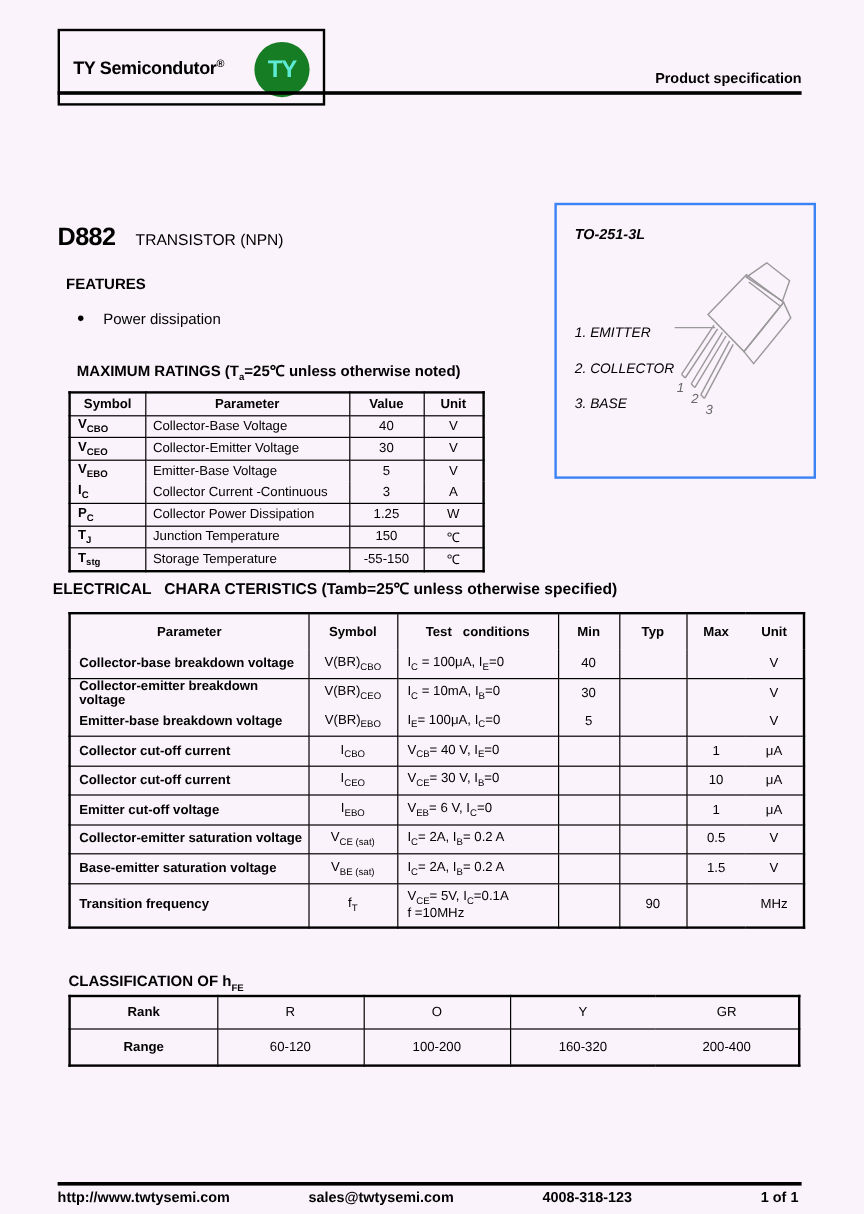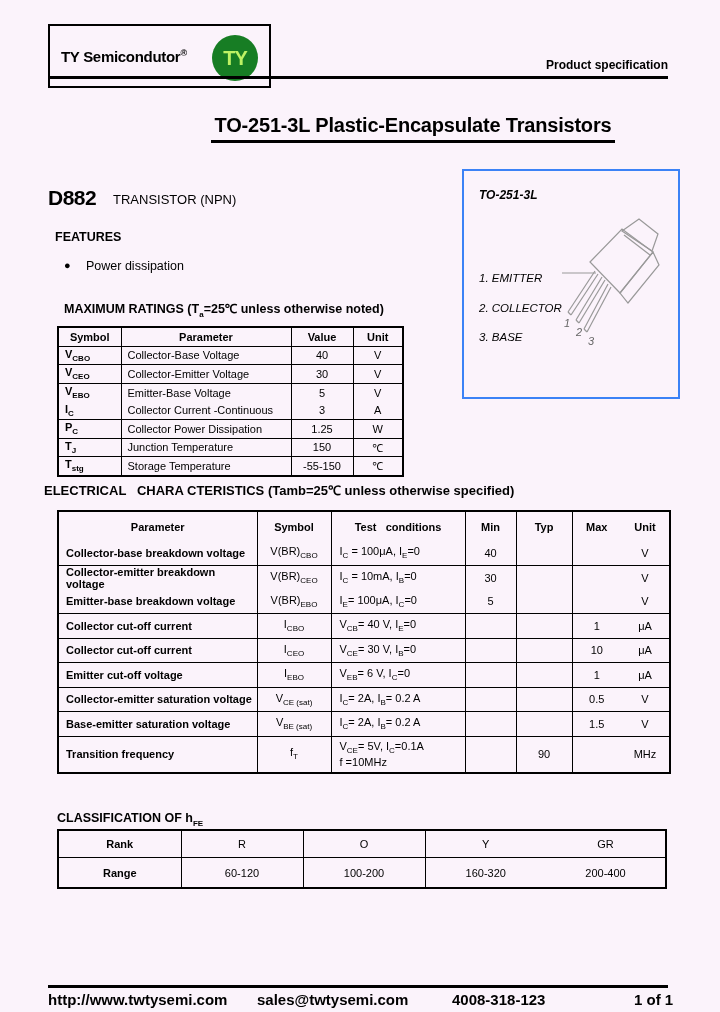--- a/index.html
+++ b/index.html
@@ -8,21 +8,21 @@
     background:#fbf3fb;color:#000;
     font-family:"Liberation Sans", sans-serif;
     overflow:hidden;
   }
   .abs{position:absolute;}
   
   .logo-box{left:48px;top:24px;width:219px;height:60px;border:2px solid #000;}
   .brand{position:absolute;left:11px;top:22px;font-size:15px;font-weight:bold;letter-spacing:-0.3px;white-space:nowrap;}
   .brand sup{font-size:9px;}
   .logo-circle{position:absolute;left:162px;top:9px;width:46px;height:46px;border-radius:50%;
-    background:#177d24;color:#bef264;font-weight:bold;font-size:20px;
+    background:#177d24;color:#5eead4;font-weight:bold;font-size:20px;
     display:flex;align-items:center;justify-content:center;letter-spacing:-1px;}
   .spec-label{right:52px;top:58px;font-size:12px;font-weight:bold;}
   .rule{height:3px;background:#000;}
   .header-rule{left:48px;top:76px;width:620px;}
   
   .title-wrap{left:106px;top:114px;width:614px;text-align:center;}
   .title-text{font-size:20px;font-weight:bold;letter-spacing:-0.2px;
     border-bottom:3px solid #000;padding:0 4px 4px 4px;}
   
   .part{left:48px;top:186px;font-size:21px;font-weight:bold;letter-spacing:-0.5px;}
@@ -68,41 +68,38 @@
   .cl-table{left:57px;top:829px;}
   .cl-table td,.cl-table th{text-align:center;}
   .cl-table th{height:26px;font-weight:normal;}
   .cl-table th.lab{font-weight:bold;}
   .cl-table td{height:29px;}
   .cl-table td.lab{font-weight:bold;}
   .cl-table .c-y{border-right:0;}
   .cl-table .c-gr{border-left:0;}
   
   .footer-rule{left:48px;top:985px;width:620px;}
-  .ft{top:991px;font-size:15px;font-weight:bold;}
+  .ft{top:991px;font-size:12px;font-weight:bold;}
   .ft-url{left:48px;}
   .ft-email{left:257px;}
   .ft-phone{left:452px;}
   .ft-page{left:634px;}
 </style>
 </head>
 <body>
 
 <div class="page">
 
   <div class="abs logo-box">
     <div class="brand"><span>TY Semicondutor</span><sup>®</sup></div>
     <div class="logo-circle">TY</div>
   </div>
   <div class="abs spec-label">Product specification</div>
   <div class="abs rule header-rule"></div>
 
-  <div class="abs title-wrap">
-    <span class="title-text">TO-251-3L Plastic-Encapsulate Transistors</span>
-  </div>
 
   <div class="abs part">D882</div>
   <div class="abs part-type">TRANSISTOR (NPN)</div>
 
   <div class="abs h-features">FEATURES</div>
   <div class="abs feat-bullet">●</div>
   <div class="abs feat-item">Power dissipation</div>
 
   <div class="abs h-max"><span>MAXIMUM RATINGS (T</span><sub>a</sub><span>=25℃ unless otherwise noted)</span></div>
 

